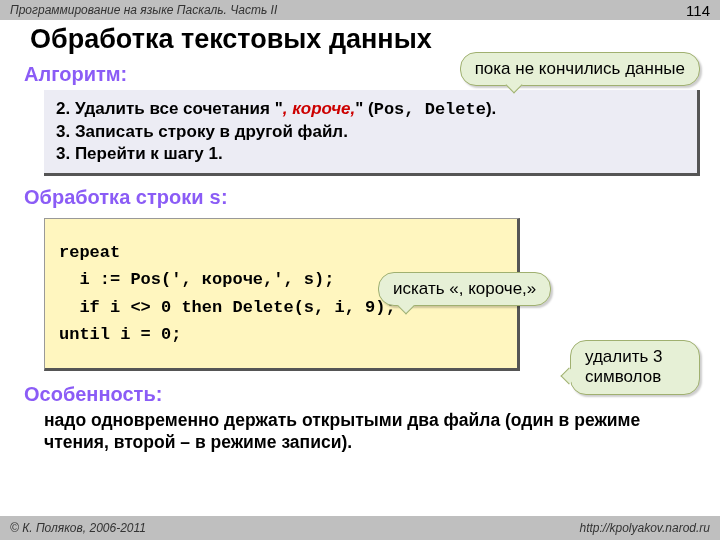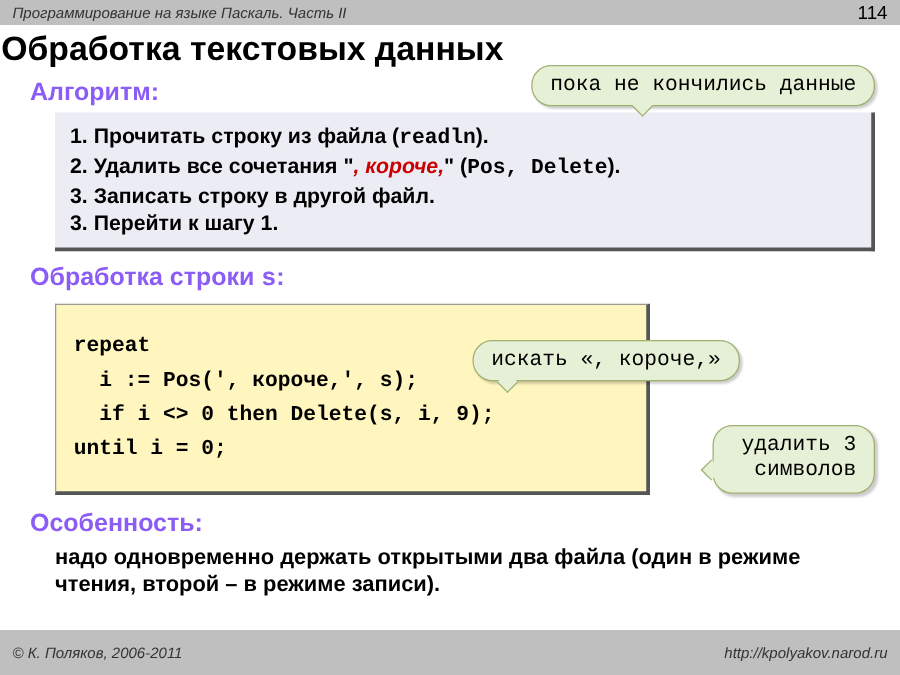--- a/index.html
+++ b/index.html
@@ -11,21 +11,21 @@
   }
   .hdr {
     background: #bfbfbf; height: 20px; width: 100%;
     padding: 0 10px; font-size: 12px; font-style: italic;
     display: flex; justify-content: space-between; align-items: center;
     color: #333;
   }
   .page-num { font-style: normal; font-size: 15px; font-weight: 400; color: #000; margin-left: 24px; }
   .title {
     font-size: 27px; font-weight: bold;
-    padding: 4px 14px 8px 1px;
+    padding: 4px 14px 8px 30px;
   }
   .sect {
     color: #8b5cf6; font-size: 20px; font-weight: bold;
     padding: 0 24px 4px 24px;
   }
   .sect .mono { font-family: "Courier New", monospace; font-weight: bold; }
   .algo-box {
     margin: 0 20px 10px 44px;
     background: #ececf4;
     border-bottom: 3px solid #555;
@@ -49,42 +49,41 @@
     font-weight: bold; font-size: 17px;
     line-height: 1.6;
     white-space: pre;
   }
   .callout, .callout2, .callout3 {
     position: absolute;
     background: #e6f0d6;
     border: 1.5px solid #a0b070;
     border-radius: 16px;
     padding: 6px 14px;
-    font-size: 17px; text-align: right;
+    font-size: 17px; text-align: left;
     box-shadow: 2px 2px 2px rgba(0,0,0,.2);
-    font-family: Liberation Mono, monospace;
   }
   .callout { top: 52px; right: 20px; }
   .callout2 { top: 272px; left: 378px; }
   .callout3 { top: 340px; right: 20px; width: 130px; line-height: 1.2; }
   .bubble-tail {
     position: absolute; background:#e6f0d6;
     border-left:1.5px solid #a0b070; border-bottom:1.5px solid #a0b070;
     width:12px; height:12px;
   }
   .tail1 { top: 79px; right: 200px; transform: rotate(-45deg); }
   .tail2 { top: 300px; left: 400px; transform: rotate(-45deg); }
   .tail3 { top: 370px; right: 145px; transform: rotate(45deg); }
   .note {
     font-size: 17.5px; font-weight: bold;
     padding: 0 40px 0 44px; line-height: 1.25;
   }
   .ftr {
     position: absolute; bottom: 0; left:0; right:0;
-    background: #bfbfbf; height: 36px;
+    background: #bfbfbf; height: 24px;
     padding: 0 10px; font-size: 12px; font-style: italic;
     display: flex; justify-content: space-between; align-items: center;
     color: #333;
   }
 </style>
 </head>
 <body>
 
 <div class="hdr">
   <span>Программирование на языке Паскаль. Часть II</span>
@@ -92,23 +91,20 @@
 </div>
 
 <div class="title">Обработка текстовых данных</div>
 
 <div class="sect">Алгоритм:</div>
 
 <div class="callout">пока не кончились данные</div>
 <div class="bubble-tail tail1"></div>
 
 <div class="algo-box">
-  <div class="item">
-    <span>1. Прочитать строку из файла (</span><span class="mono">readln</span><span>).</span>
-  </div>
   <div class="item">
     <span>2. Удалить все сочетания "</span><span class="red">, короче,</span><span>" (</span><span class="mono">Pos</span><span class="mono">, </span><span class="mono">Delete</span><span>).</span>
   </div>
   <div class="item">3. Записать строку в другой файл.</div>
   <div class="item">3. Перейти к шагу 1.</div>
 </div>
 
 <div class="sect">
   <span>Обработка строки </span><span class="mono">s</span><span>:</span>
 </div>

